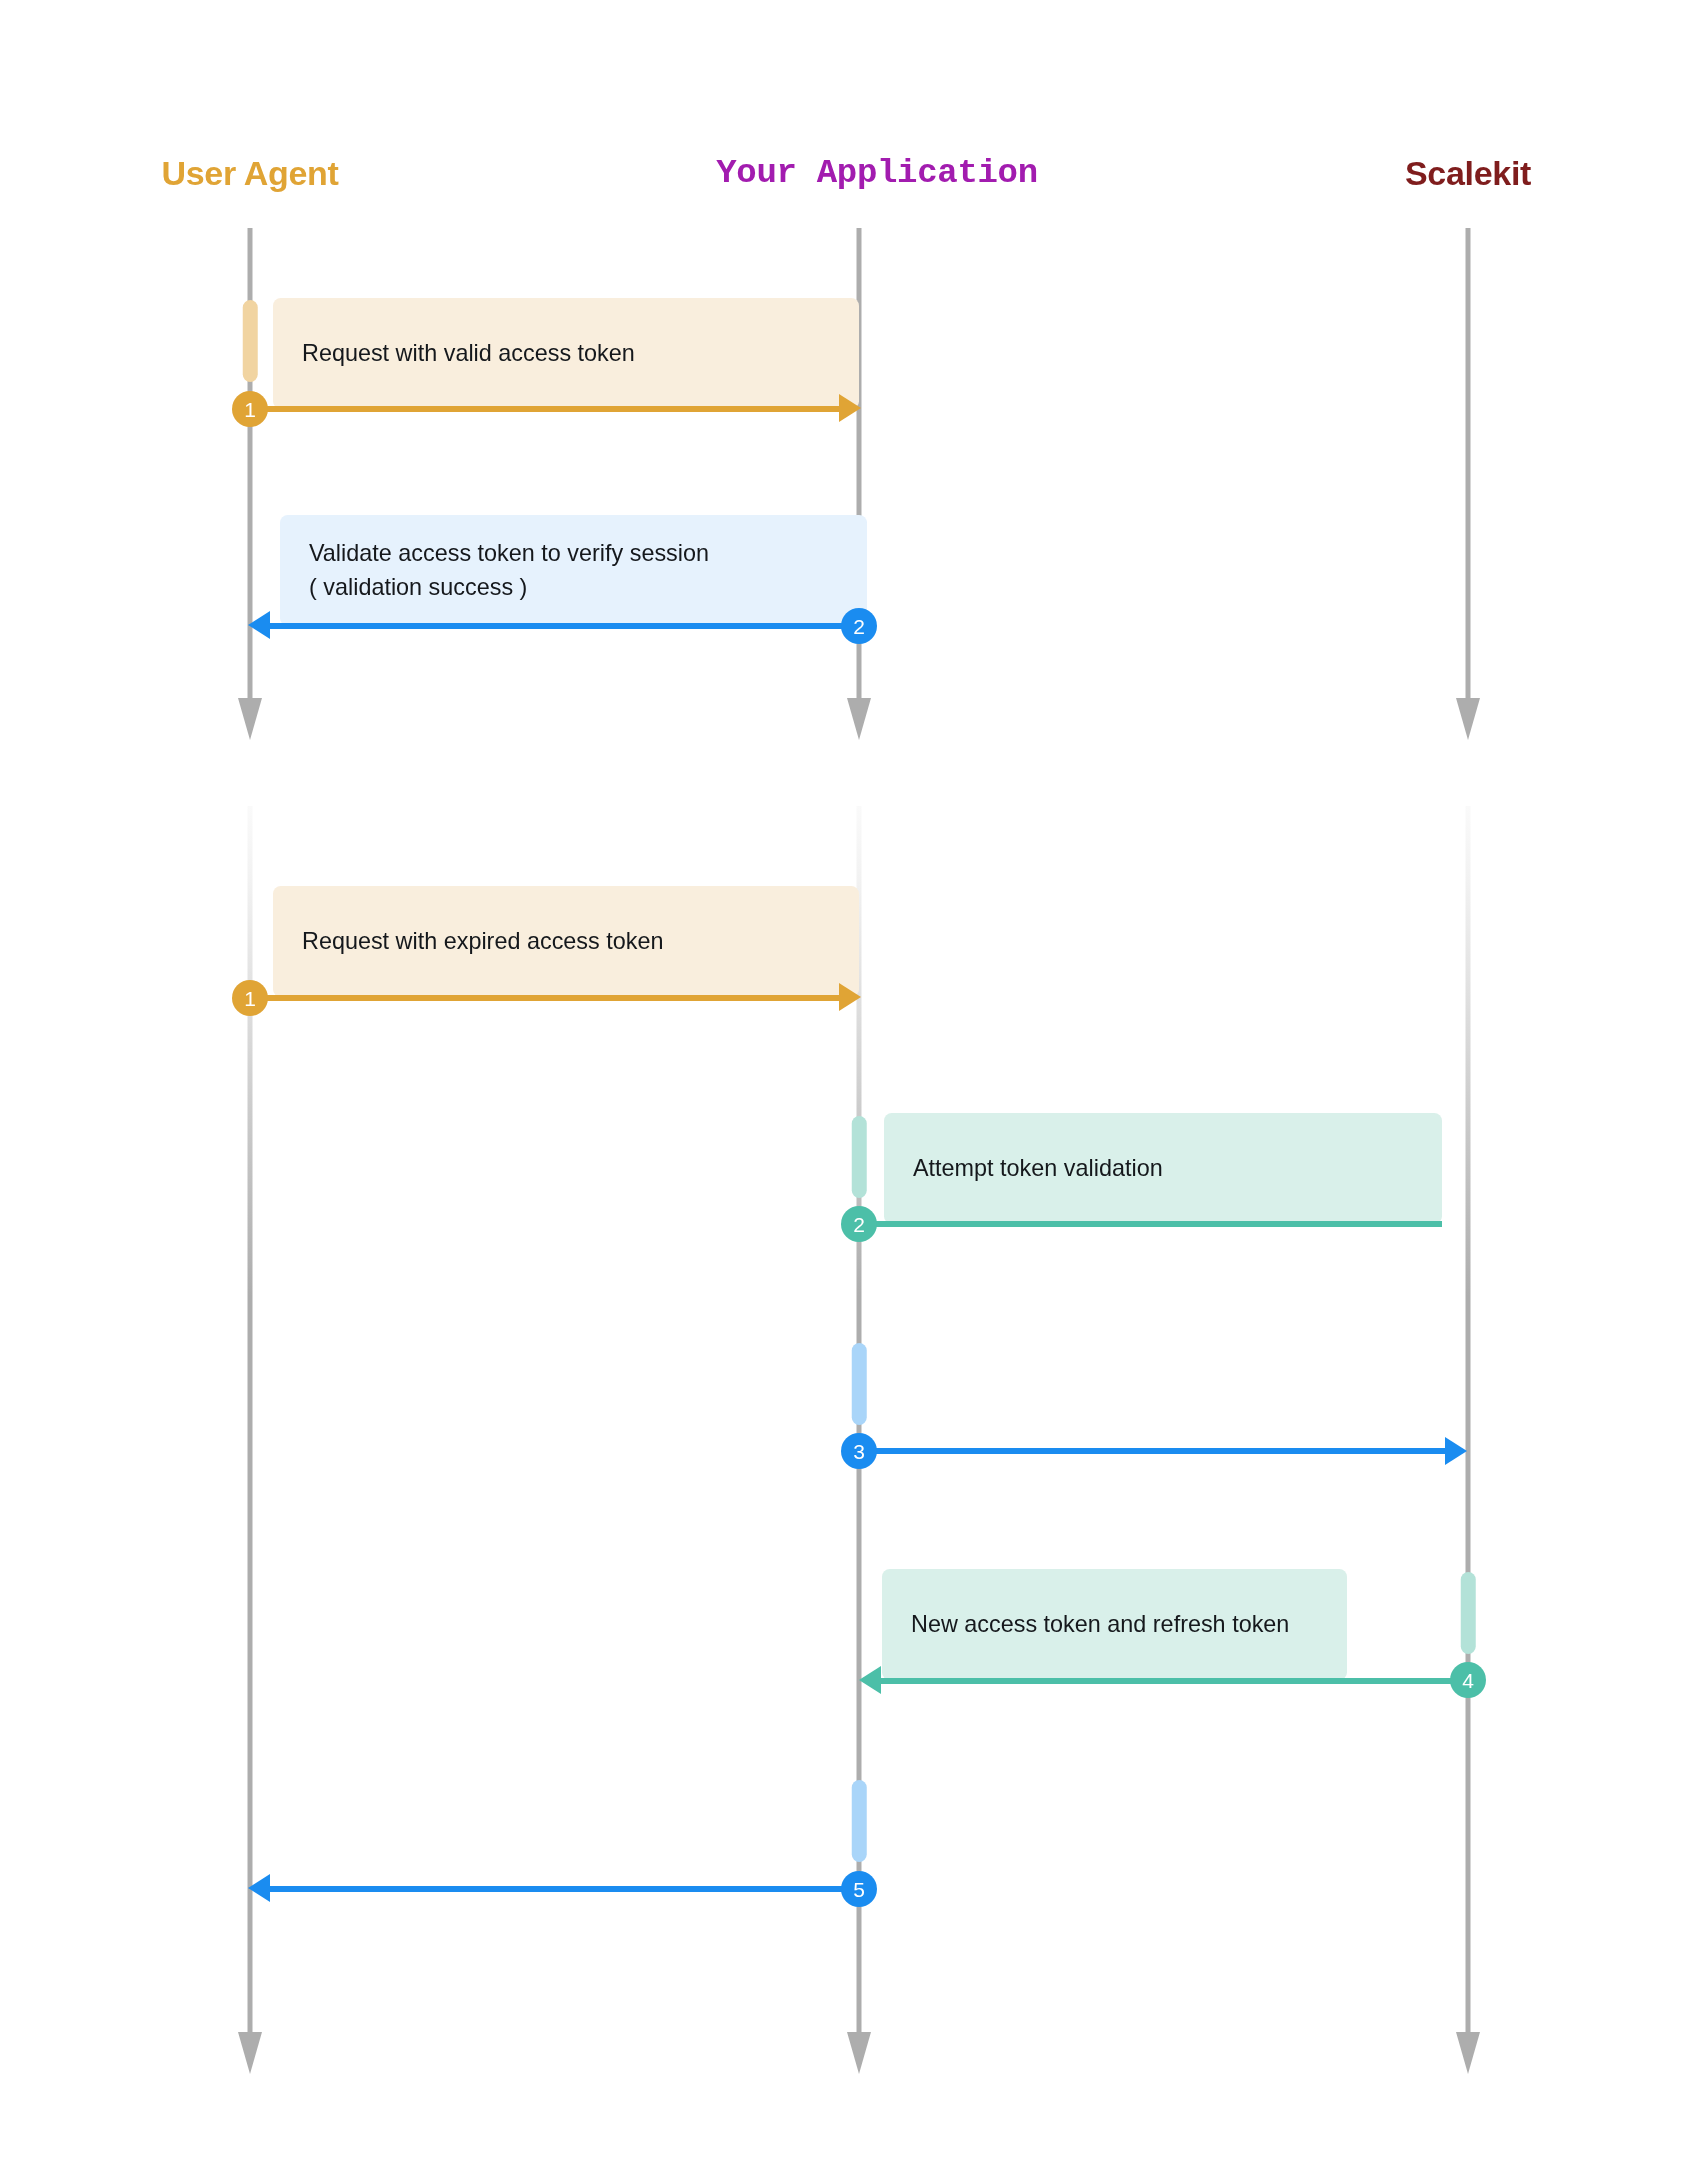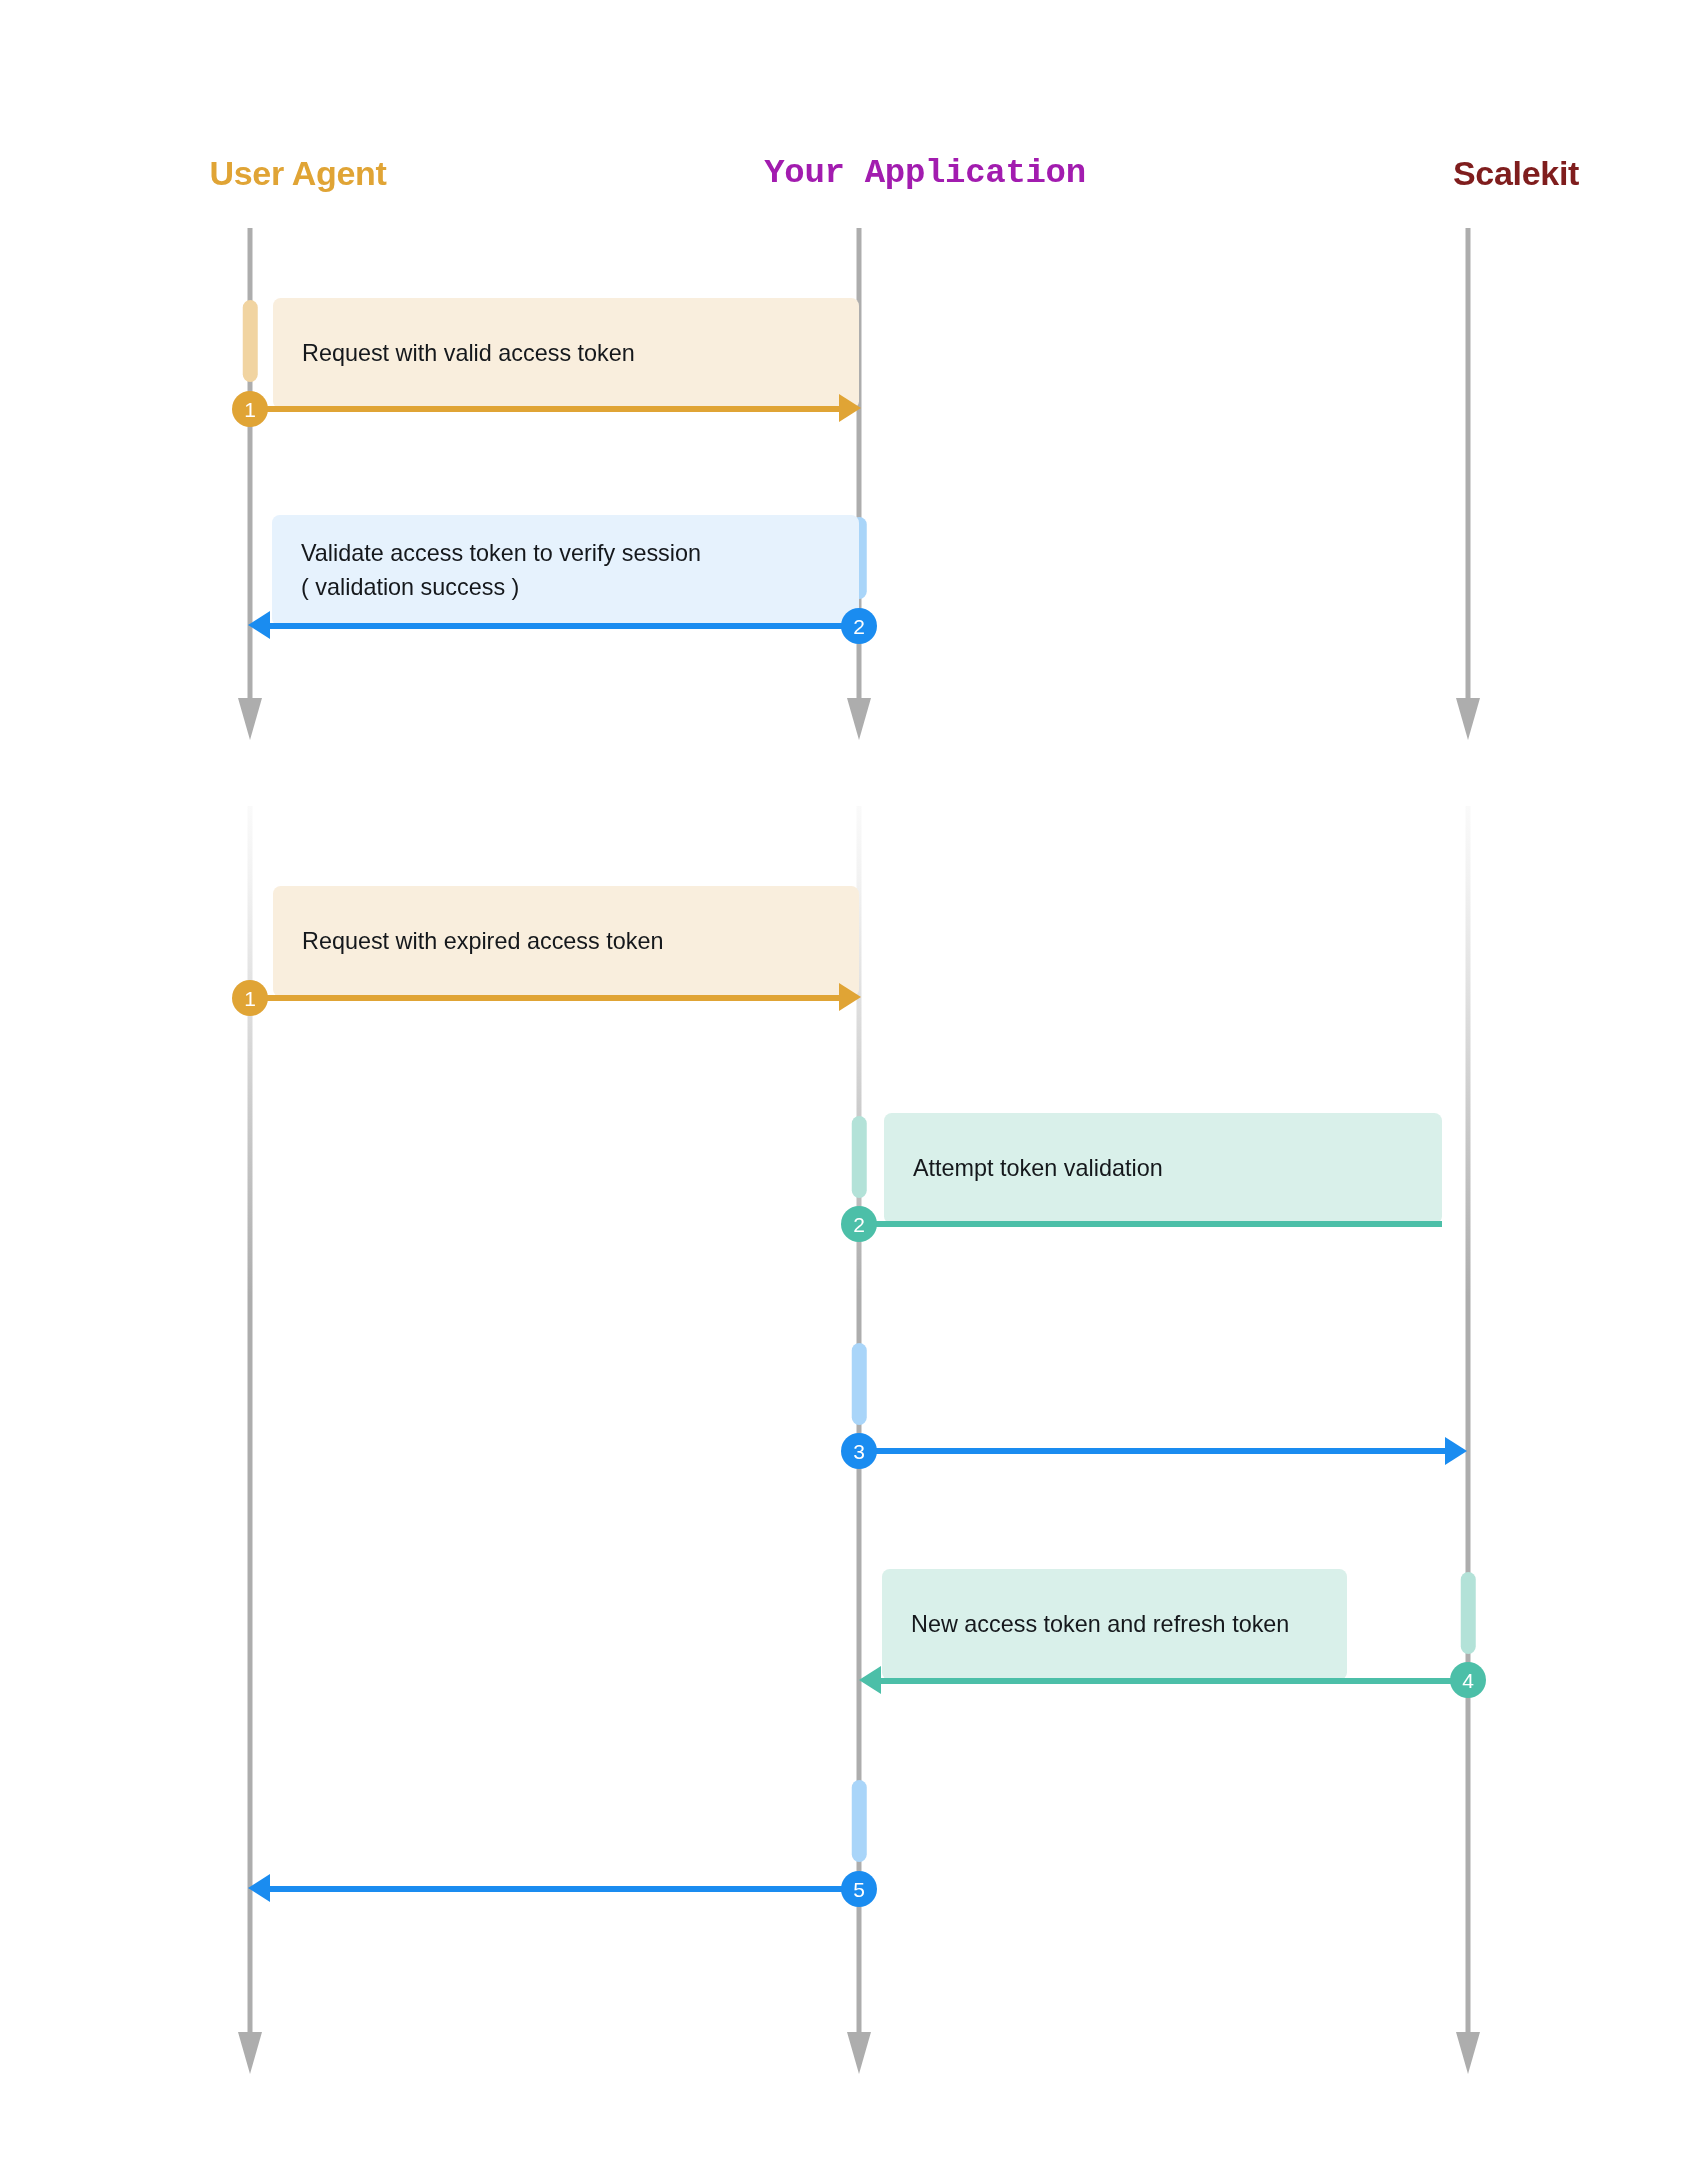--- a/index.html
+++ b/index.html
@@ -20,21 +20,20 @@
   }
   
   .actor-label {
     position: absolute;
     font-size: 34px;
     font-weight: bold;
     letter-spacing: -0.3px;
     white-space: nowrap;
     transform: translateX(-50%);
     line-height: 1;
-    margin-left: 48px;
   }
   
   .lifeline {
     position: absolute;
     width: 5px;
     background: #adadad;
     transform: translateX(-50%);
   }
   .lifeline.faded {
     background: linear-gradient(to bottom, #fafafa 0%, #f2f2f2 6%, #e3e3e3 14%, #c9c9c9 26%, #adadad 40%, #adadad 100%);
@@ -130,21 +129,21 @@
   <div class="msgbox" style="left:273px; top:298px; width:586px; height:111px; background:#f9eedd;">
     <div class="msgtext">Request with valid access token</div>
   </div>
 
   <div class="msgline" style="left:250px; top:406px; width:589px; background:#e0a435;"></div>
   <div class="arrowhead right" style="left:839px; top:394px; color:#e0a435;"></div>
   <div class="badge" style="left:250px; top:409px; background:#e0a435;">1</div>
 
   <div class="activation" style="left:859px; top:517px; height:82px; background:#a9d5f9;"></div>
 
-  <div class="msgbox" style="left:272px; top:515px; width:587px; height:111px; background:#e6f2fd;">
+  <div class="msgbox" style="left:280px; top:515px; width:587px; height:111px; background:#e6f2fd;">
     <div class="msgtext">Validate access token to verify session</div>
     <div class="msgtext">( validation success )</div>
   </div>
 
   <div class="msgline" style="left:270px; top:623px; width:589px; background:#1a8cf0;"></div>
   <div class="arrowhead left" style="left:248px; top:611px; color:#1a8cf0;"></div>
   <div class="badge" style="left:859px; top:626px; background:#1a8cf0;">2</div>
 
   <div class="lifeline faded" style="left:250px;  top:806px; height:1227px;"></div>
   <div class="lifeline-head" style="left:250px;  top:2032px;"></div>

